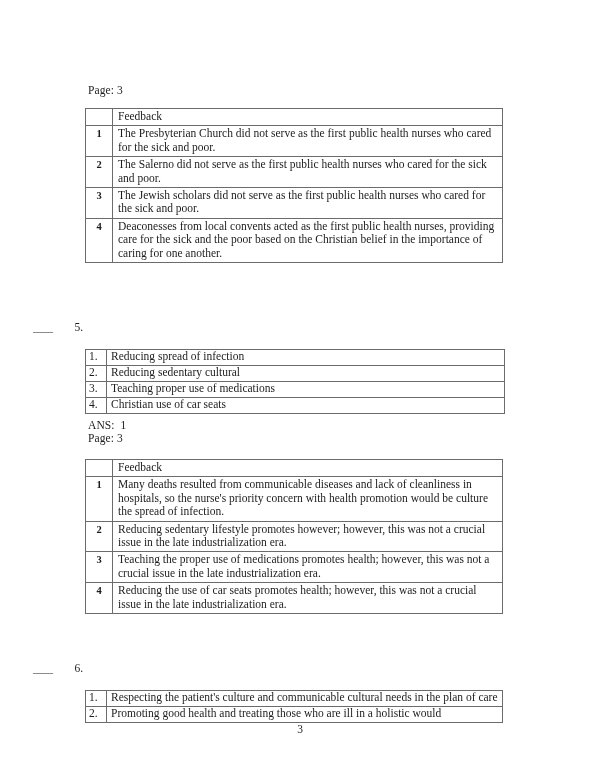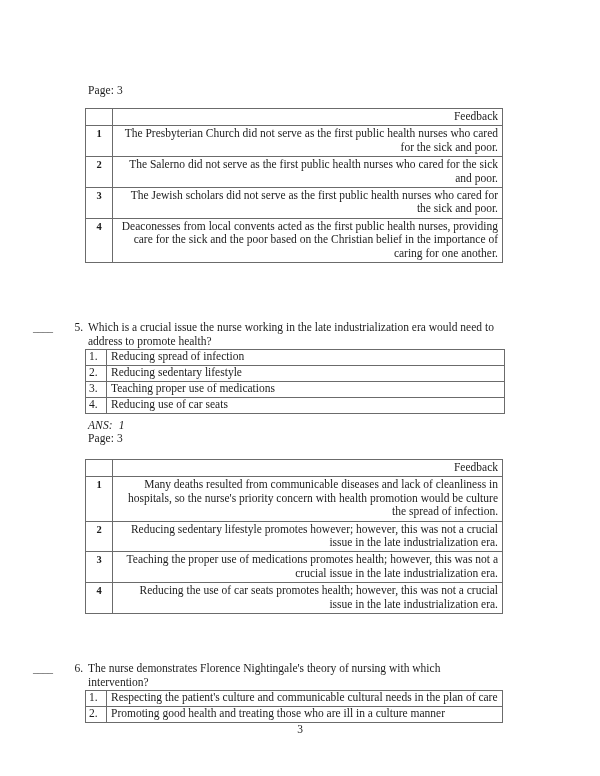--- a/index.html
+++ b/index.html
@@ -35,21 +35,20 @@
     position: absolute;
     border-collapse: collapse;
     table-layout: fixed;
     font-size: 11.5px;
     line-height: 13.4px;
   }
   table.fb td {
     border: 1px solid #6b6b6b;
     vertical-align: top;
     padding: 1px 4px 2px 5px;
-    text-align: right;
   }
   table.fb td.num {
     width: 17px;
     text-align: center;
     font-weight: bold;
     font-size: 10.5px;
     padding: 1px 2px 2px 2px;
   }
   table.fb td.blank {
     width: 17px;
@@ -134,44 +133,43 @@
     </tr>
     <tr>
       <td class="num">4</td>
       <td class="fbtext">Deaconesses from local convents acted as the first public health nurses, providing care for the sick and the poor based on the Christian belief in the importance of caring for one another.</td>
     </tr>
   </tbody>
     </table>
 
   <div class="q-blank" style="left:33px; top:305px;">____</div>
   <div class="q-num" style="left:69px; top:305px;">5.</div>
-  <div class="q-stem" style="left:88px; top:305px; width:418px;">Which is a crucial issue the nurse working in the late industrialization era would need to address to promote health?</div>
 
   <table class="opts" style="left:85px; top:333px; width:420px;">
     <tbody>
         <tr>
       <td class="onum">1.</td>
       <td>Reducing spread of infection</td>
     </tr>
     <tr>
       <td class="onum">2.</td>
-      <td>Reducing sedentary lifestyle</td>
+      <td>Reducing sedentary cultural</td>
     </tr>
     <tr>
       <td class="onum">3.</td>
       <td>Teaching proper use of medications</td>
     </tr>
     <tr>
       <td class="onum">4.</td>
-      <td>Reducing use of car seats</td>
-    </tr>
-  </tbody>
-    </table>
-
-  <div class="meta-line" style="top:403px;font-style:italic;">
+      <td>Christian use of car seats</td>
+    </tr>
+  </tbody>
+    </table>
+
+  <div class="meta-line" style="top:403px;">
     <span>ANS:</span>
     <span style="padding-left:3px;">1</span>
   </div>
   <div class="meta-line" style="top:416px;">
     <span>Page:</span>
     <span>3</span>
   </div>
 
   <table class="fb" style="left:85px; top:443px; width:418px;">
     <tbody>
@@ -193,30 +191,29 @@
     </tr>
     <tr>
       <td class="num">4</td>
       <td class="fbtext">Reducing the use of car seats promotes health; however, this was not a crucial issue in the late industrialization era.</td>
     </tr>
   </tbody>
     </table>
 
   <div class="q-blank" style="left:33px; top:646px;">____</div>
   <div class="q-num" style="left:69px; top:646px;">6.</div>
-  <div class="q-stem" style="left:88px; top:646px; width:410px;">The nurse demonstrates Florence Nightingale's theory of nursing with which intervention?</div>
 
   <table class="opts" style="left:85px; top:674px; width:418px;">
     <tbody>
         <tr>
       <td class="onum">1.</td>
       <td>Respecting the patient's culture and communicable cultural needs in the plan of care</td>
     </tr>
     <tr>
       <td class="onum">2.</td>
-      <td>Promoting good health and treating those who are ill in a culture manner</td>
+      <td>Promoting good health and treating those who are ill in a holistic would</td>
     </tr>
   </tbody>
     </table>
 
   <div class="folio" style="top:707px;">3</div>
 
 </div>
 
 </body></html>

